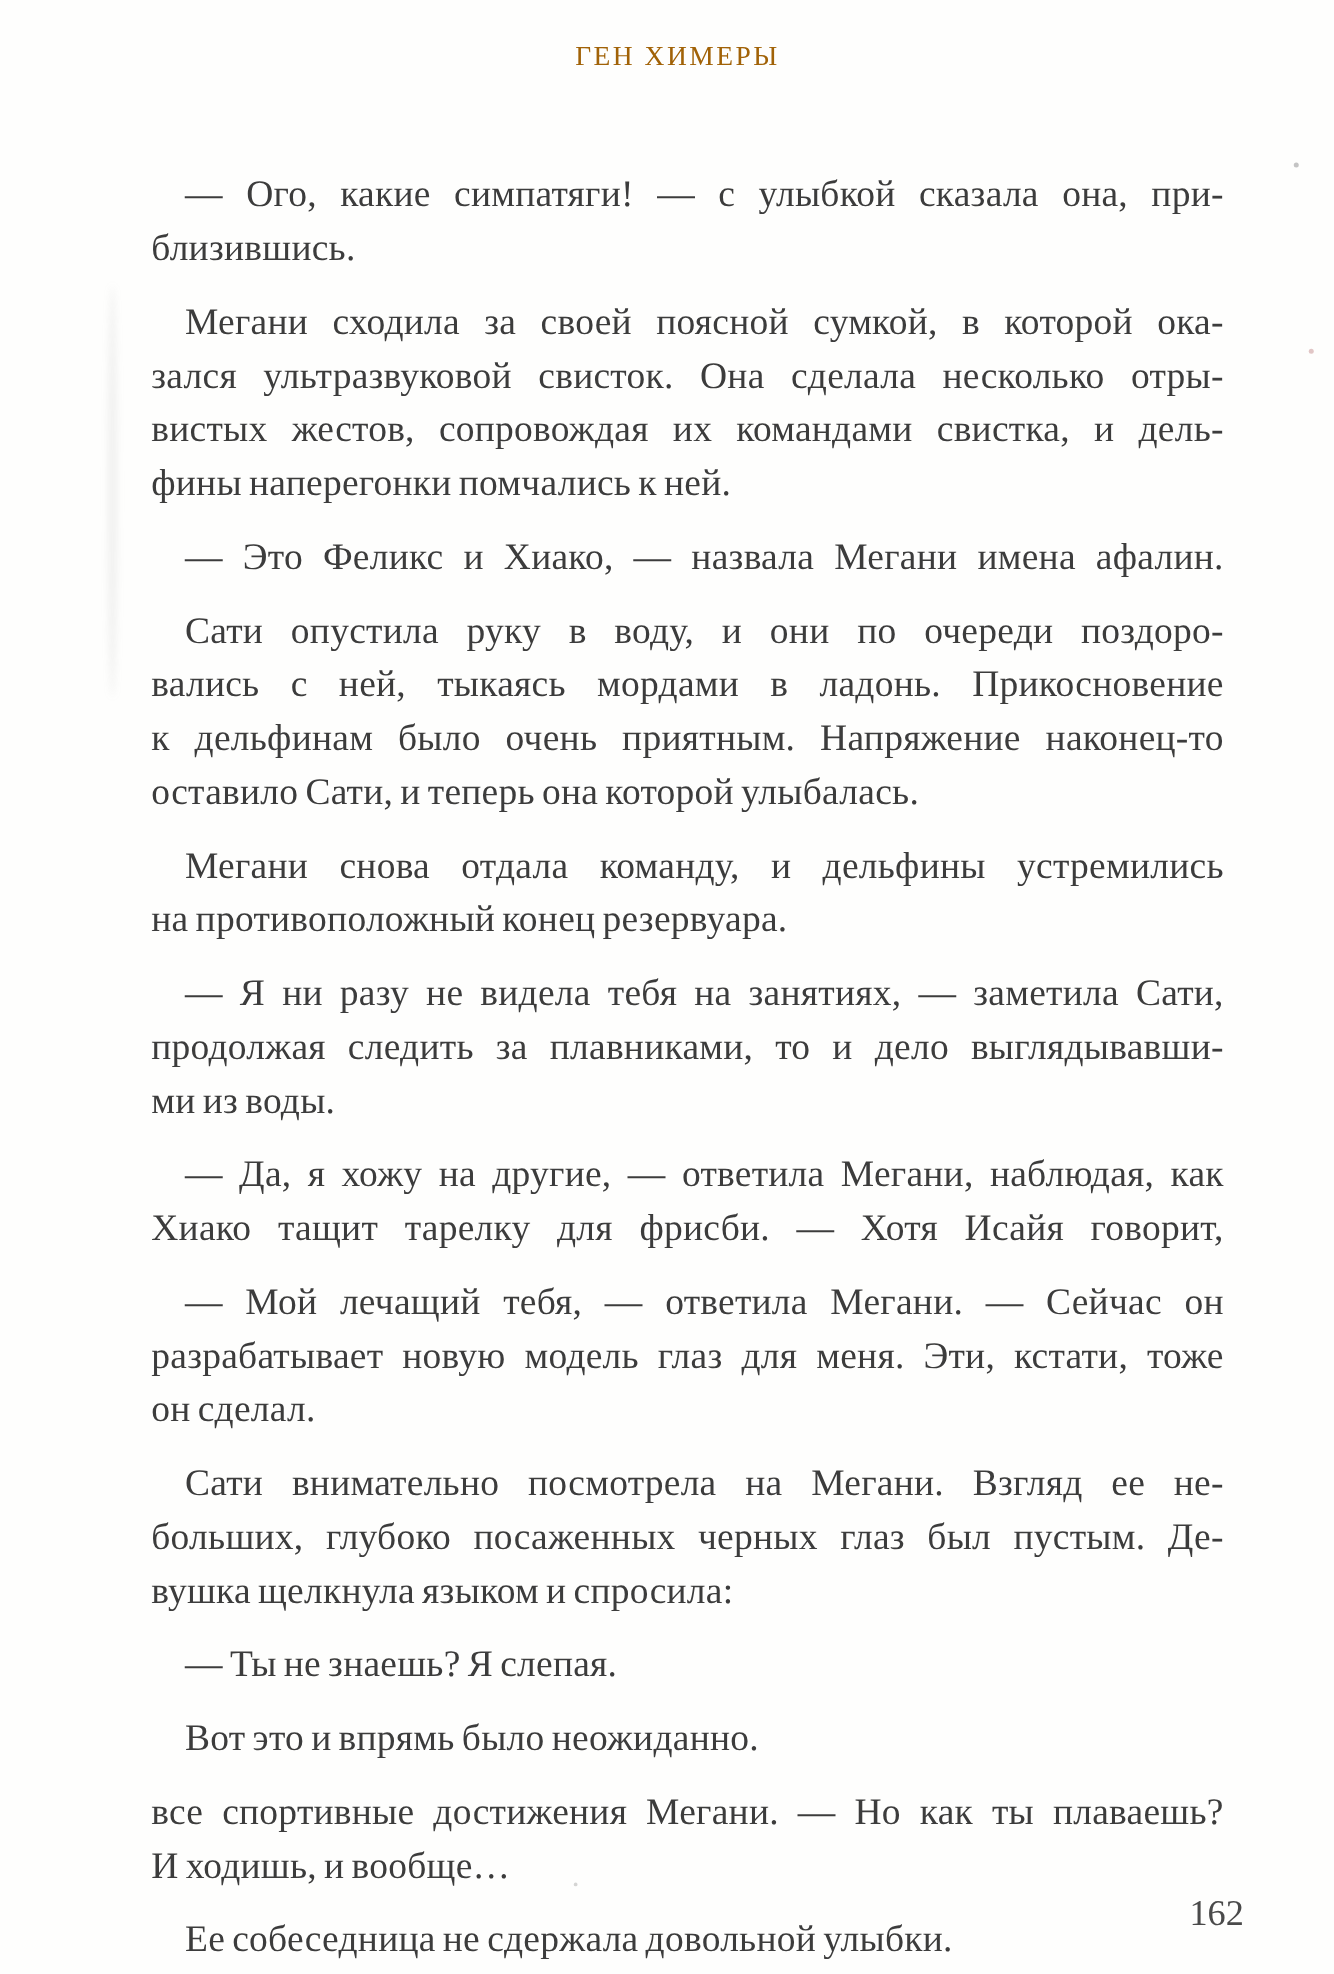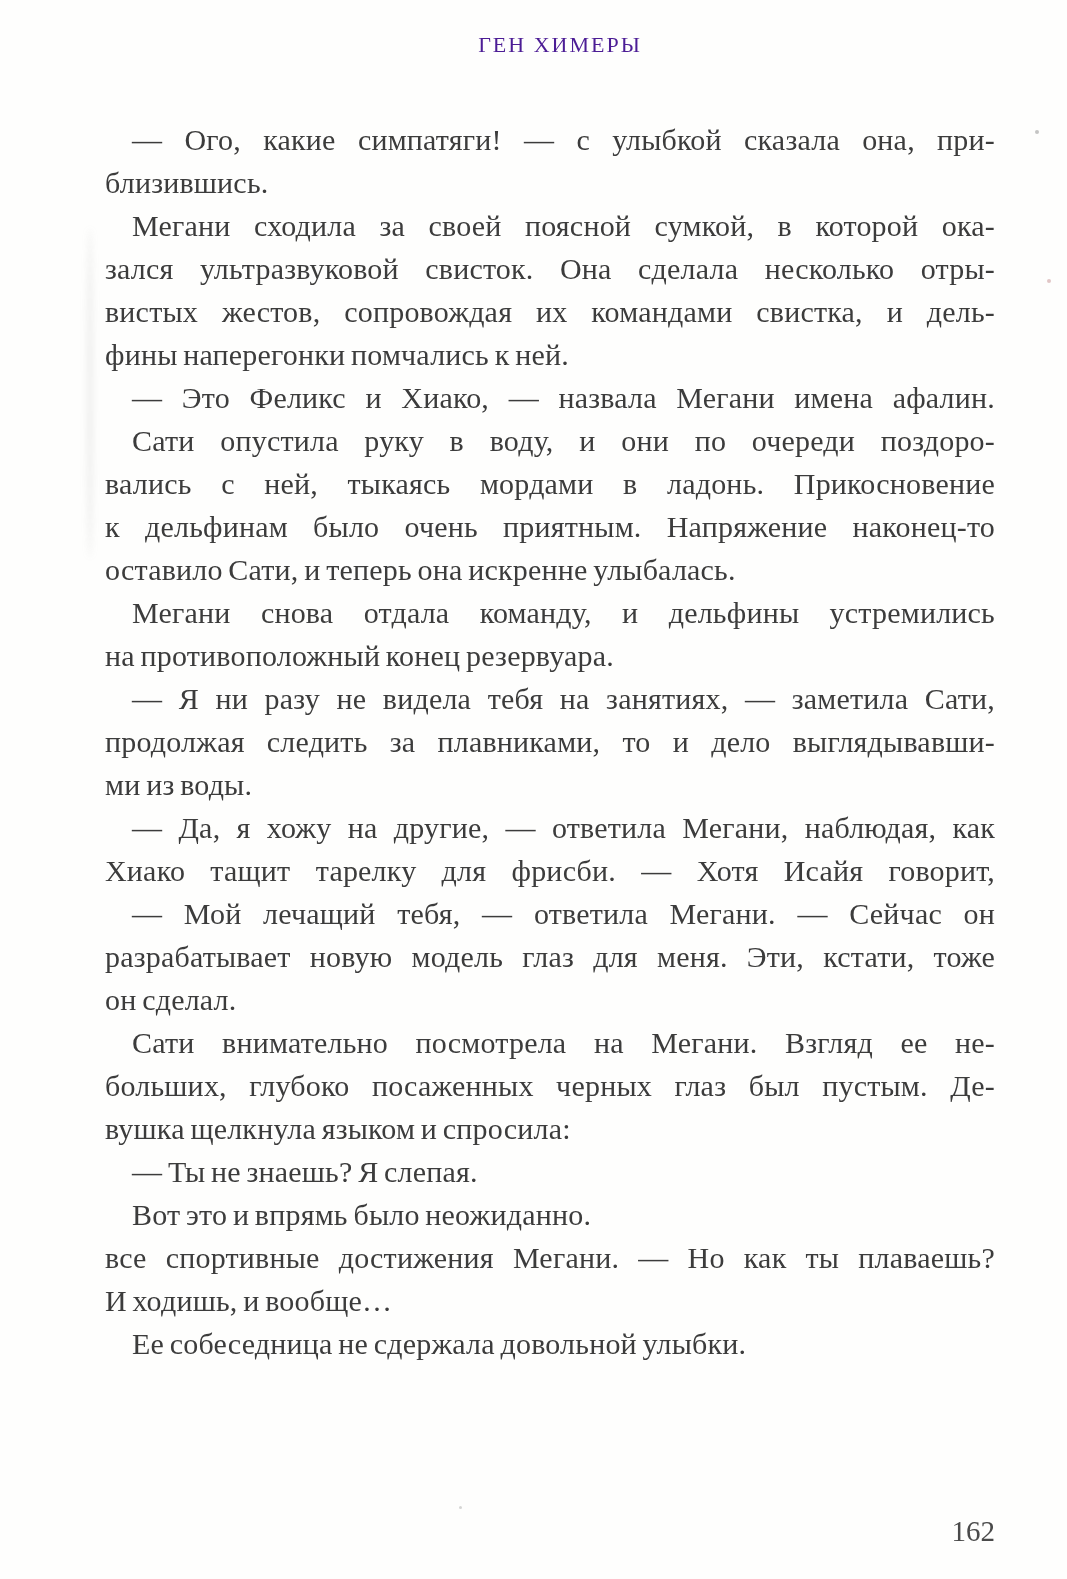--- a/index.html
+++ b/index.html
@@ -9,35 +9,35 @@
     height: 1579px;
     background: #fefefdff;
     background: #fefefd;
     font-family: "Liberation Serif", "DejaVu Serif", serif;
     color: #3c3c3c;
     overflow: hidden;
   }
   .running-head {
     position: absolute;
     top: 32px;
-    left: 115px;
+    left: 97px;
     width: 890px;
     text-align: center;
     font-size: 22px;
     line-height: 26px;
     letter-spacing: 2px;
-    color: #4c1d95;
+    color: #a16207;
   }
   .text-block {
     position: absolute;
     top: 118px;
     left: 105px;
     width: 890px;
   }
-  .para { margin: 0; padding: 0; }
+  .para { margin: 16px; padding: 0; }
   .line {
     font-size: 30px;
     line-height: 43px;
     letter-spacing: 0.2px;
     word-spacing: -2px;
     text-align: justify;
     text-align-last: justify;
     white-space: normal;
   }
   .line.first { text-indent: 27px; }
@@ -84,21 +84,21 @@
         <div class="line">вистых жестов, сопровождая их командами свистка, и дель-</div>
         <div class="line last">фины наперегонки помчались к ней.</div>
       </div>
       <div class="para">
         <div class="line first last fill">— Это Феликс и Хиако, — назвала Мегани имена афалин.</div>
       </div>
       <div class="para">
         <div class="line first">Сати опустила руку в воду, и они по очереди поздоро-</div>
         <div class="line">вались с ней, тыкаясь мордами в ладонь. Прикосновение</div>
         <div class="line">к дельфинам было очень приятным. Напряжение наконец-то</div>
-        <div class="line last">оставило Сати, и теперь она искренне улыбалась.</div>
+        <div class="line last">оставило Сати, и теперь она которой улыбалась.</div>
       </div>
       <div class="para">
         <div class="line first">Мегани снова отдала команду, и дельфины устремились</div>
         <div class="line last">на противоположный конец резервуара.</div>
       </div>
       <div class="para">
         <div class="line first">— Я ни разу не видела тебя на занятиях, — заметила Сати,</div>
         <div class="line">продолжая следить за плавниками, то и дело выглядывавши-</div>
         <div class="line last">ми из воды.</div>
       </div>

